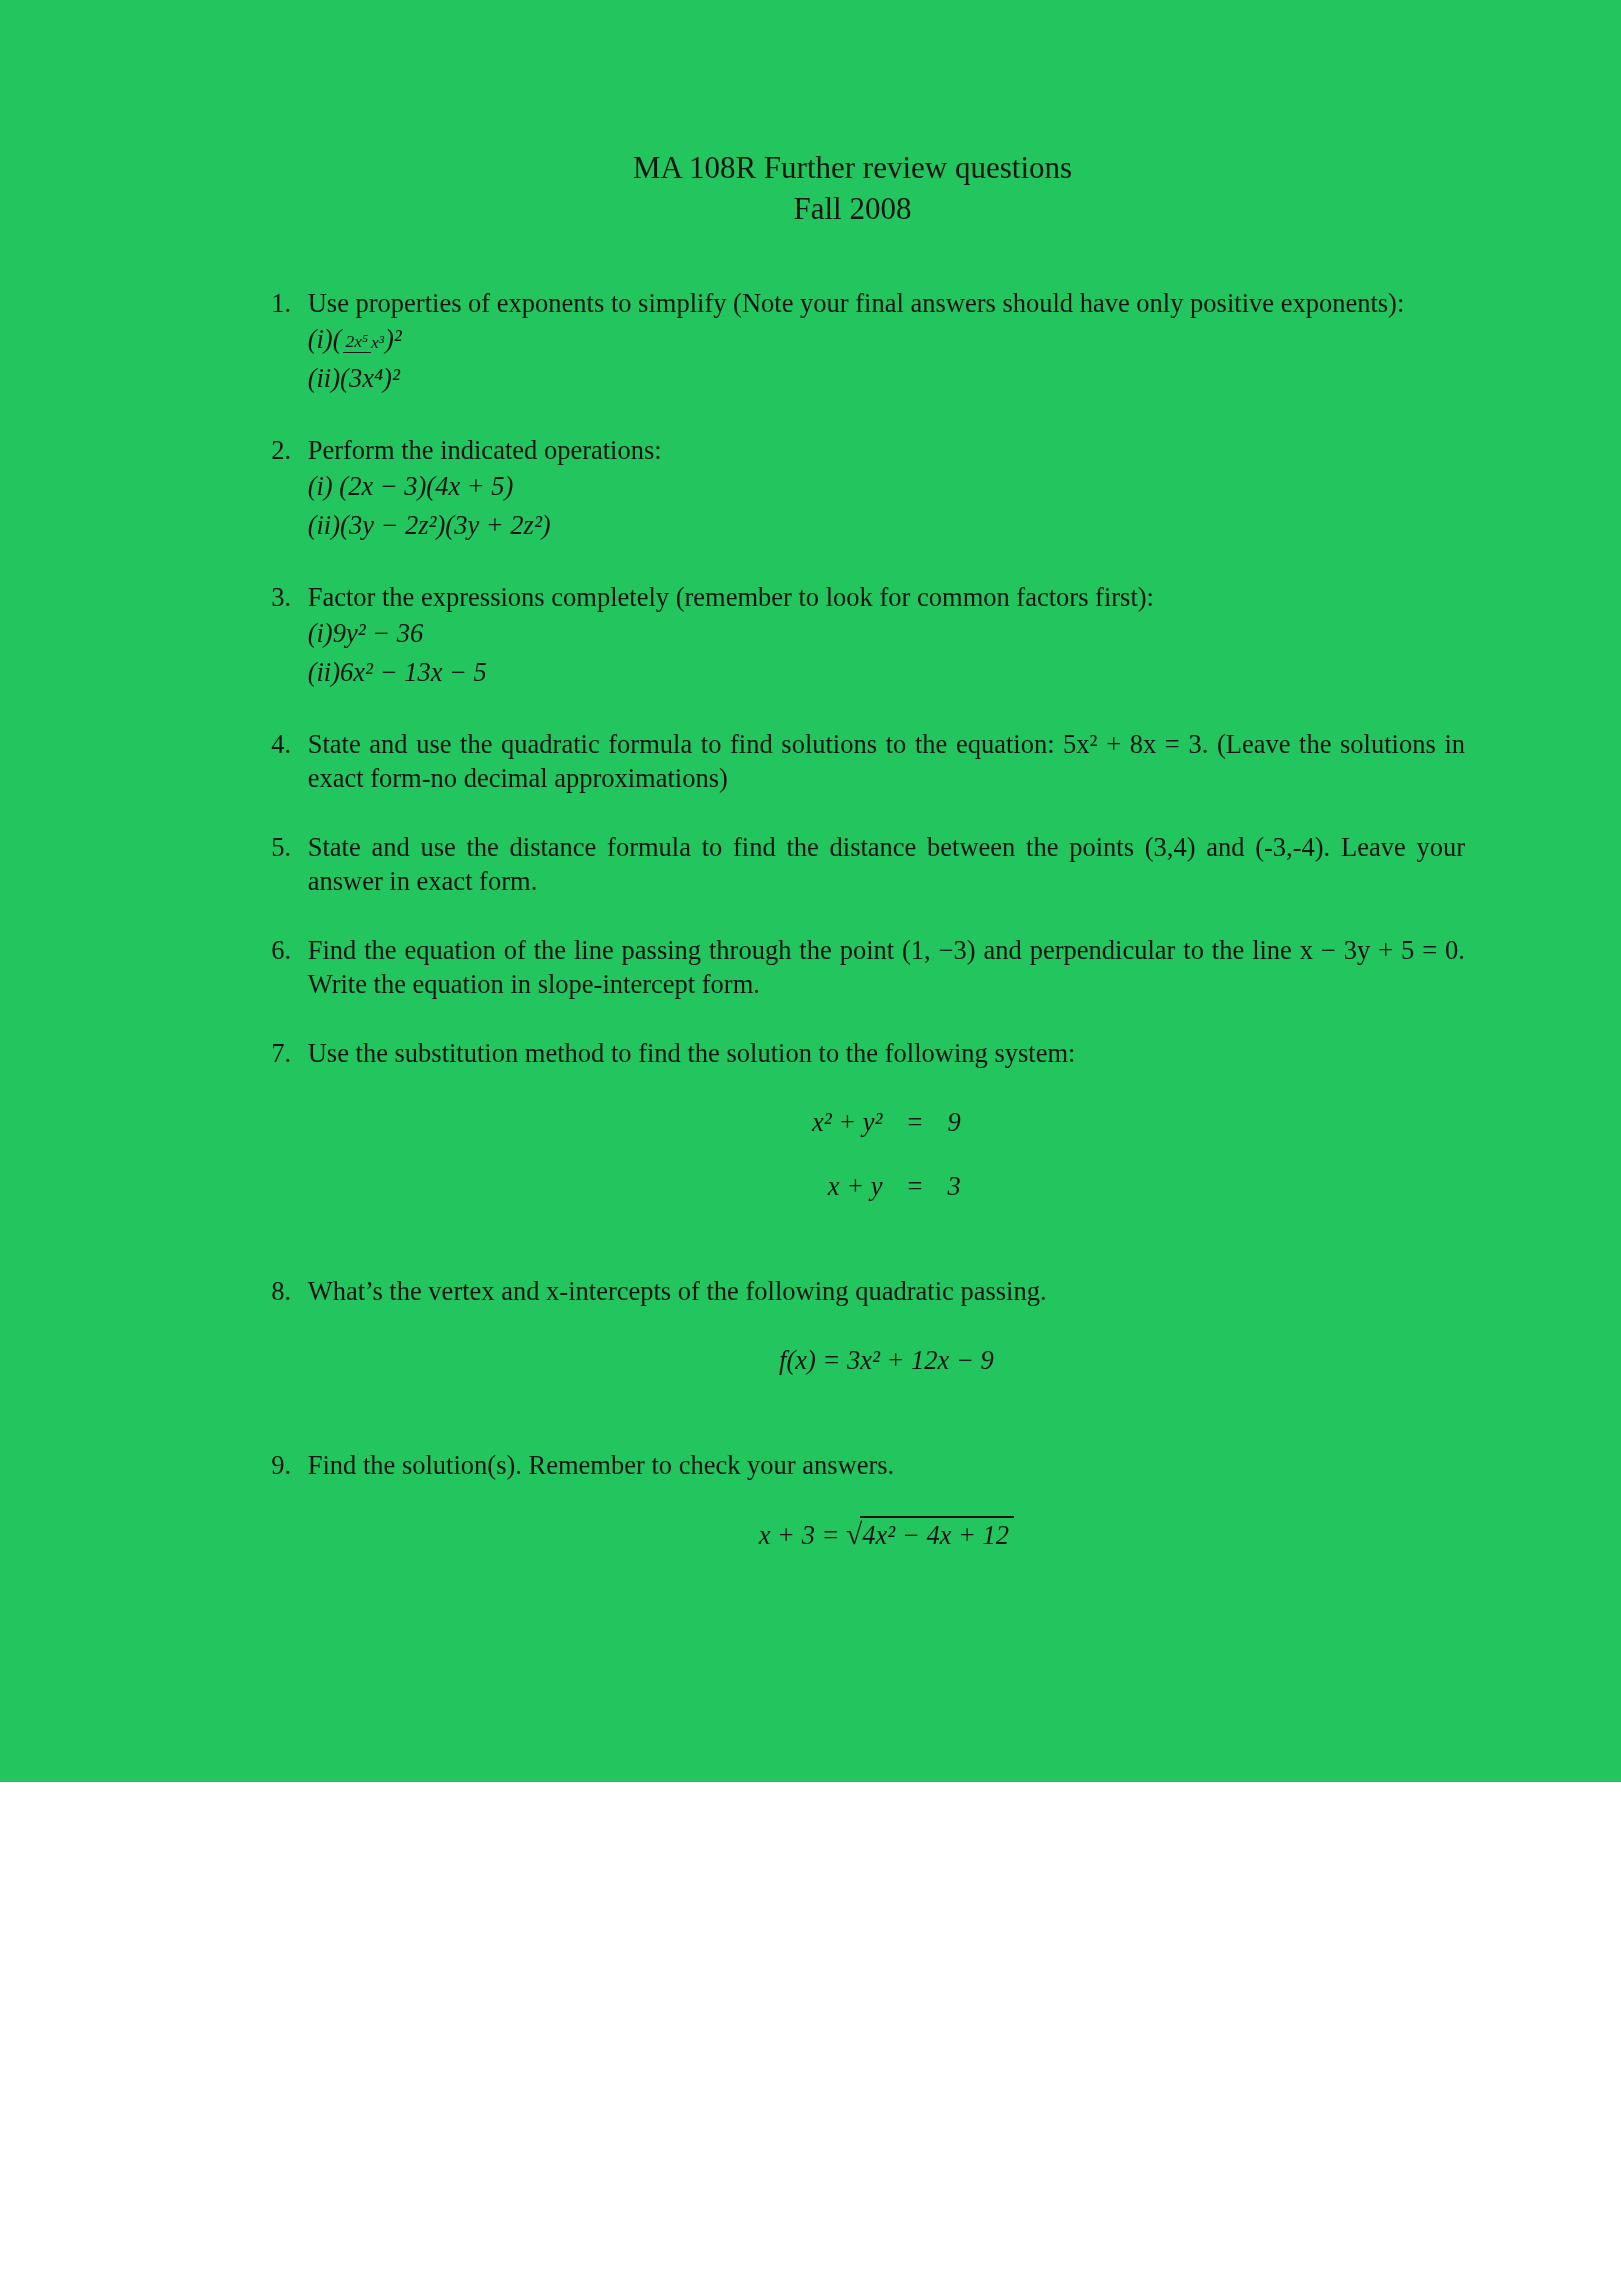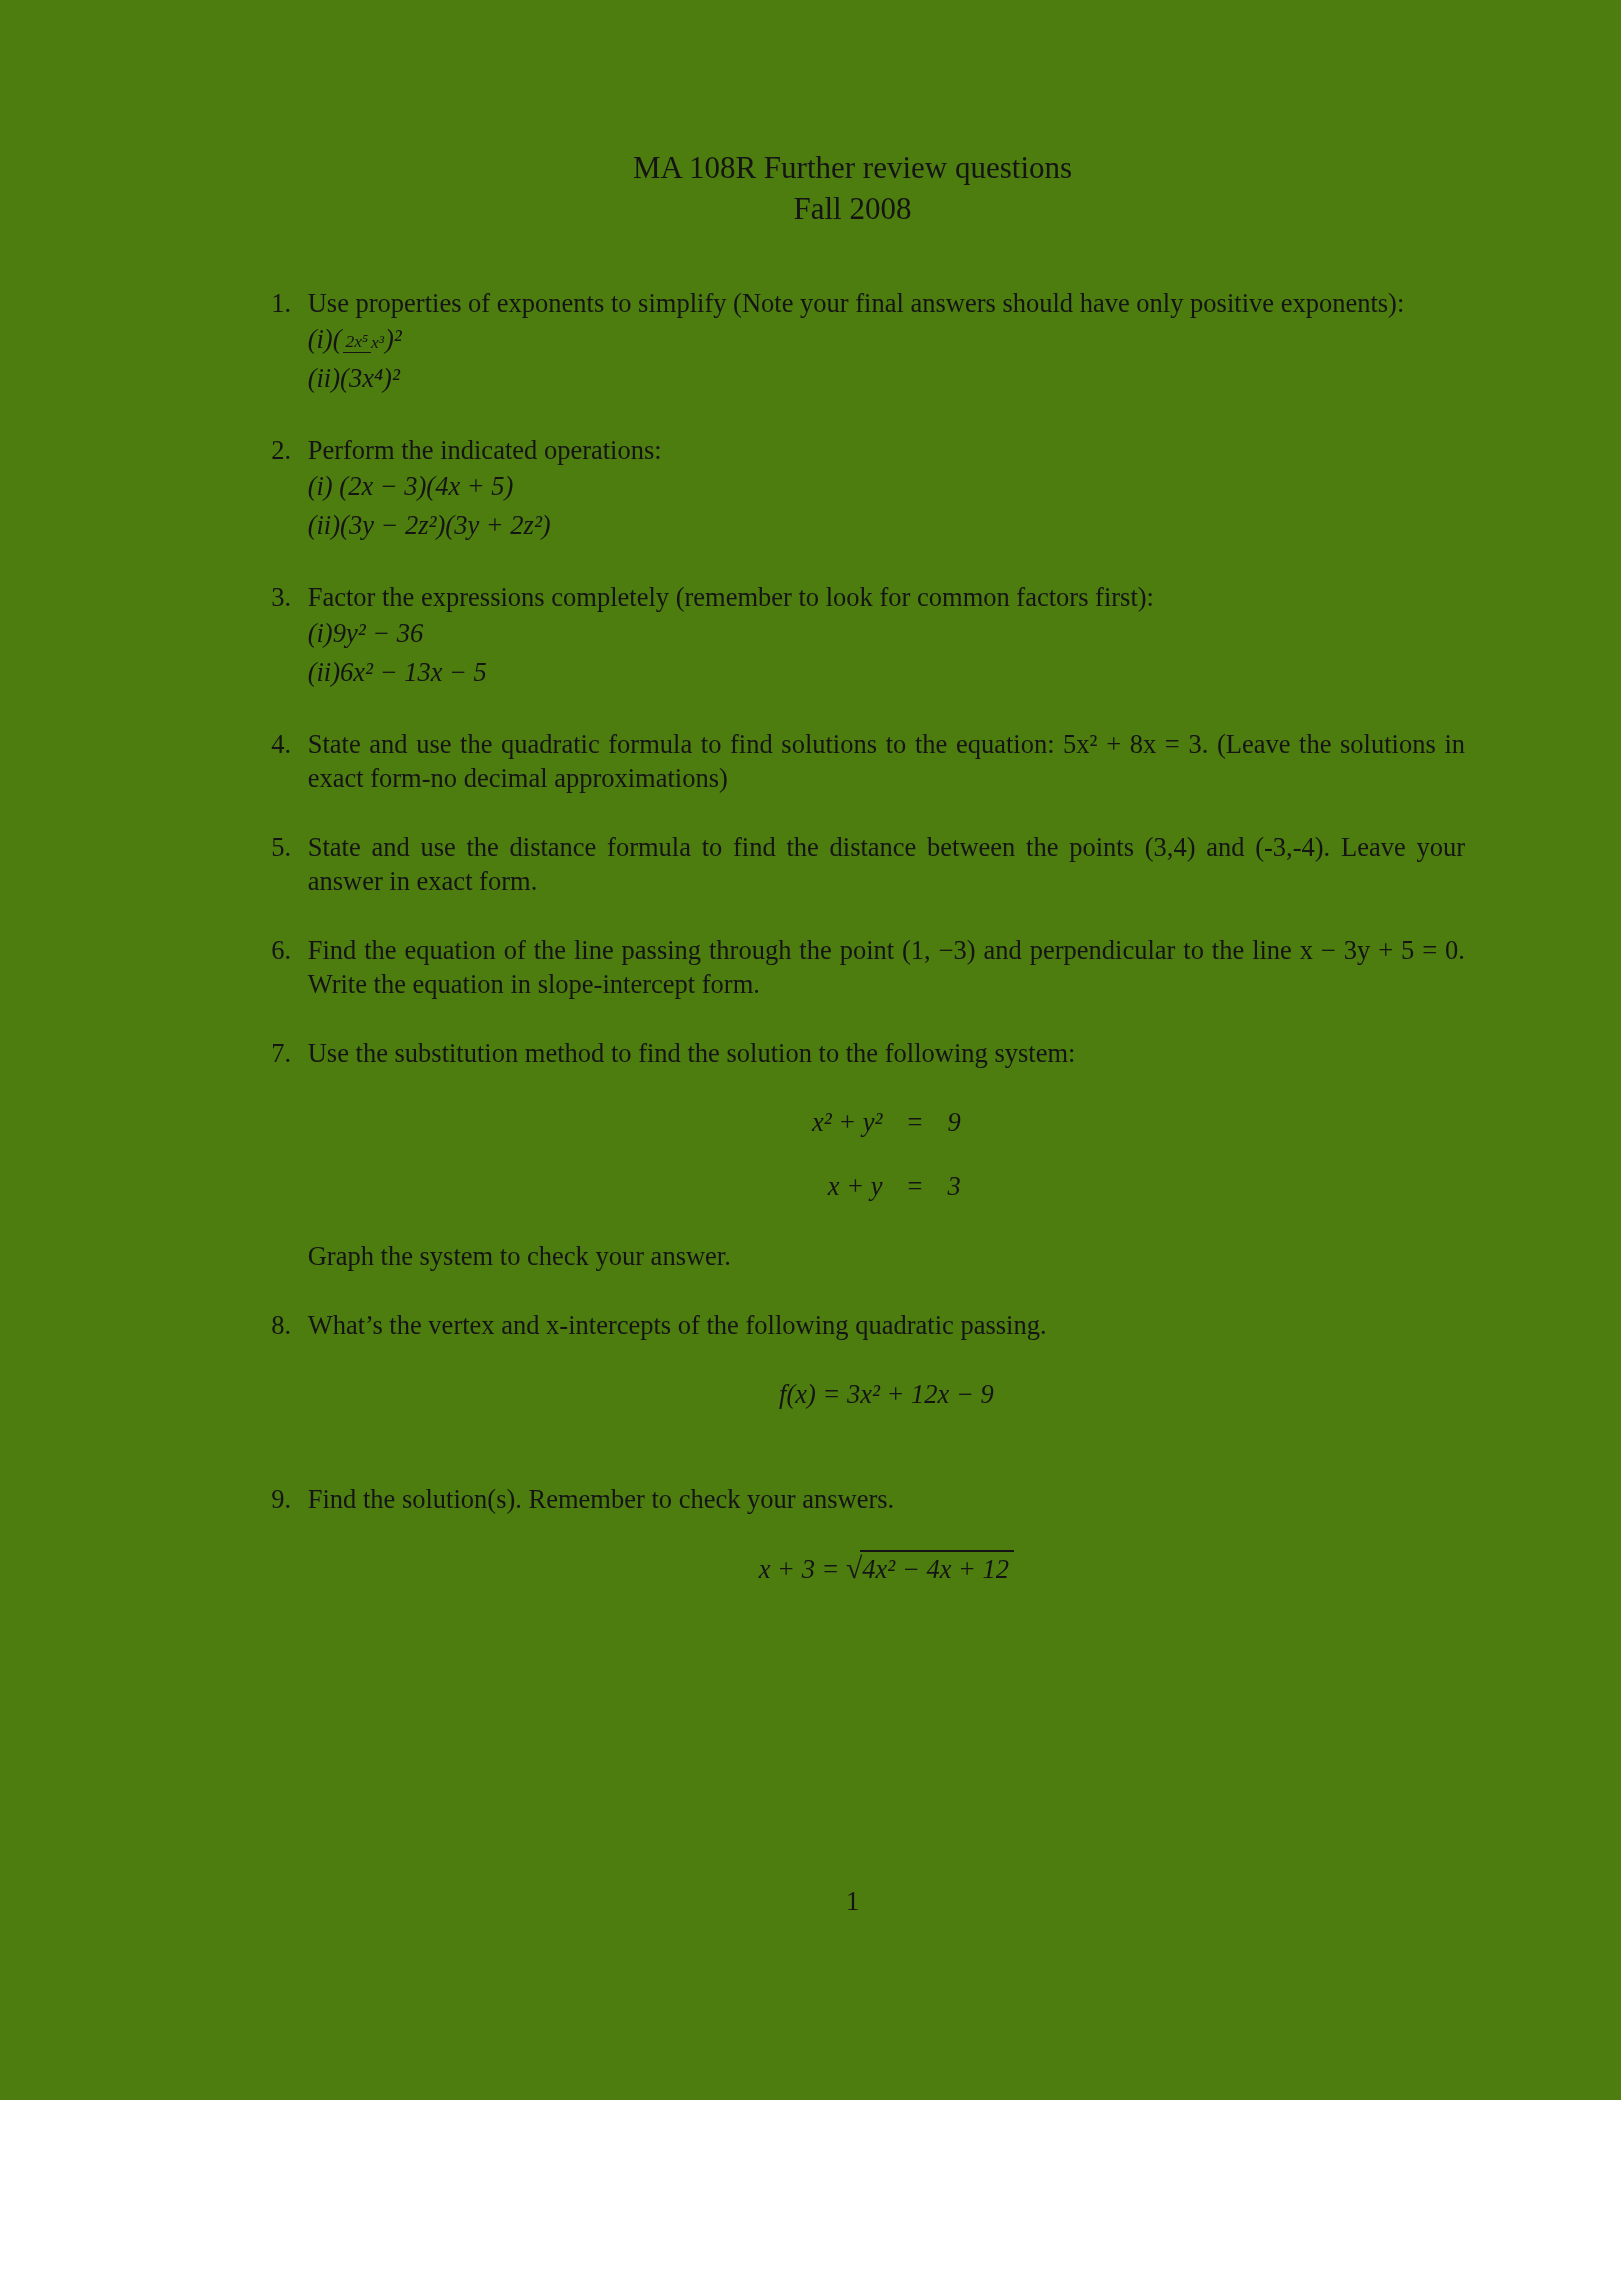--- a/index.html
+++ b/index.html
@@ -1,20 +1,20 @@
 <!DOCTYPE html>
 <html><head>
 <meta charset="utf-8">
 <style>
   html, body { margin: 0; padding: 0; background: #ffffff; }
   .page {
     position: relative;
     width: 1621px;
-    height: 2100px;
-    background: #4d7c0f;
+    height: 1782px;
+    background: #22c55e;
     color: #141414;
     font-family: "Liberation Serif", "DejaVu Serif", serif;
     font-size: 26.5px;
     overflow: hidden;
   }
   .content {
     position: absolute;
     top: 147px;
     left: 240px;
     width: 1225px;
@@ -155,21 +155,20 @@
         <div class="display">
           <span class="eq-grid">
             <span class="eq-lhs math">x² + y²</span>
             <span class="eq-rel">=</span>
             <span class="eq-rhs math">9</span>
             <span class="eq-lhs math">x + y</span>
             <span class="eq-rel">=</span>
             <span class="eq-rhs math">3</span>
           </span>
         </div>
-        <div class="text">Graph the system to check your answer.</div>
       </div>
     </div>
 
     <div class="item">
       <div class="num">8.</div>
       <div class="body">
         <div class="text">What’s the vertex and x-intercepts of the following quadratic passing.</div>
         <div class="display math">f(x) = 3x² + 12x − 9</div>
       </div>
     </div>

